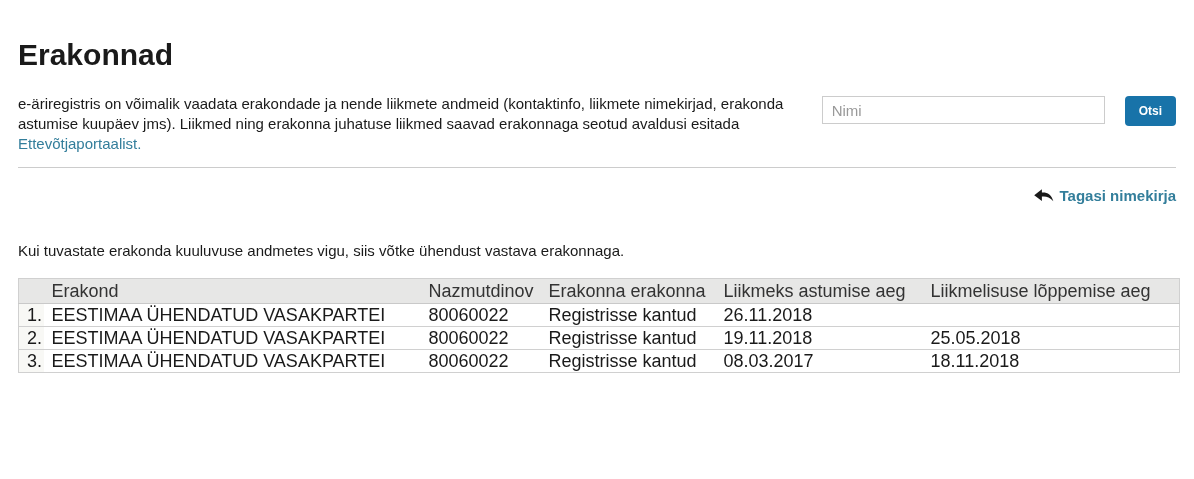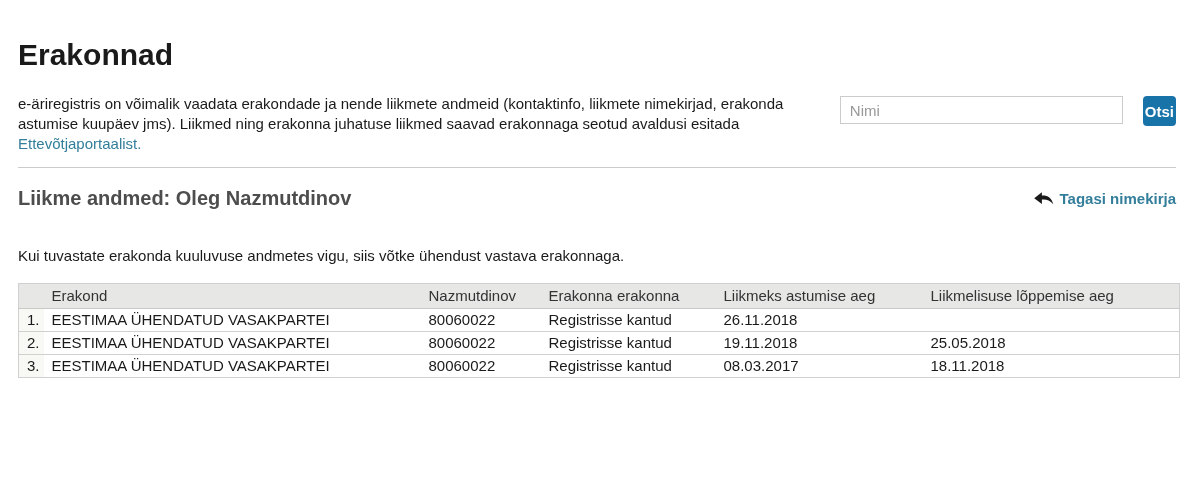--- a/index.html
+++ b/index.html
@@ -52,27 +52,27 @@
     border:1px solid #cccccc;
     padding:0 9px;
     font-family:"Liberation Sans", sans-serif;
     font-size:15px;
     color:#333;
     outline:none;
   }
   .search-input::placeholder{color:#999999;opacity:1;}
   .search-button{
     height:30px;
-    padding:0 2px;
+    padding:0 14px;
     background:var(--button-bg);
     color:var(--button-text);
     border:none;
     border-radius:4px;
     font-family:"Liberation Sans", sans-serif;
-    font-size:15px;
+    font-size:12px;
     font-weight:bold;
     cursor:pointer;
   }
   .divider{
     border:none;
     border-top:1px solid #cccccc;
     margin-top:13px;
   }
   .section-row{
     display:flex;
@@ -99,21 +99,21 @@
   .back-link svg{display:block;}
   .note-text{
     margin-top:38px;
     font-size:15px;
     line-height:18px;
   }
   table.member-table{
     margin-top:18px;
     width:1162px;
     border-collapse:collapse;
-    font-size:15px;
+    font-size:18px;
     table-layout:fixed;
   }
   table.member-table th, table.member-table td{
     border:1px solid var(--table-border);
     border-left:none;border-right:none;
     padding:3px 8px;
     text-align:left;
     font-weight:normal;
     line-height:16px;
     white-space:nowrap;
@@ -142,21 +142,20 @@
   <p class="intro-text"><span>e-äriregistris on võimalik vaadata erakondade ja nende liikmete andmeid (kontaktinfo, liikmete nimekirjad, erakonda astumise kuupäev jms). Liikmed ning erakonna juhatuse liikmed saavad erakonnaga seotud avaldusi esitada </span><a href="#">Ettevõtjaportaalist.</a></p>
   <div class="search-area">
     <input type="text" class="search-input" placeholder="Nimi" style="">
     <button class="search-button">Otsi</button>
   </div>
 </div>
 
 <hr class="divider">
 
 <div class="section-row">
-  <h2 class="section-title">Liikme andmed: Oleg Nazmutdinov</h2>
   <a href="#" class="back-link">
     <span>
       <svg width="21" height="15" viewBox="0 0 26 18" aria-hidden="true">
         <path d="M1.5 8.6 L11 1.4 L11 5.2 C17.5 4.7 23 7.6 25.2 16.2 C20.3 10.6 15.8 9.7 11 10.3 L11 15.8 Z" fill="#1a1a1a"></path>
       </svg>
     </span>
     <span>Tagasi nimekirja</span>
   </a>
 </div>
 

